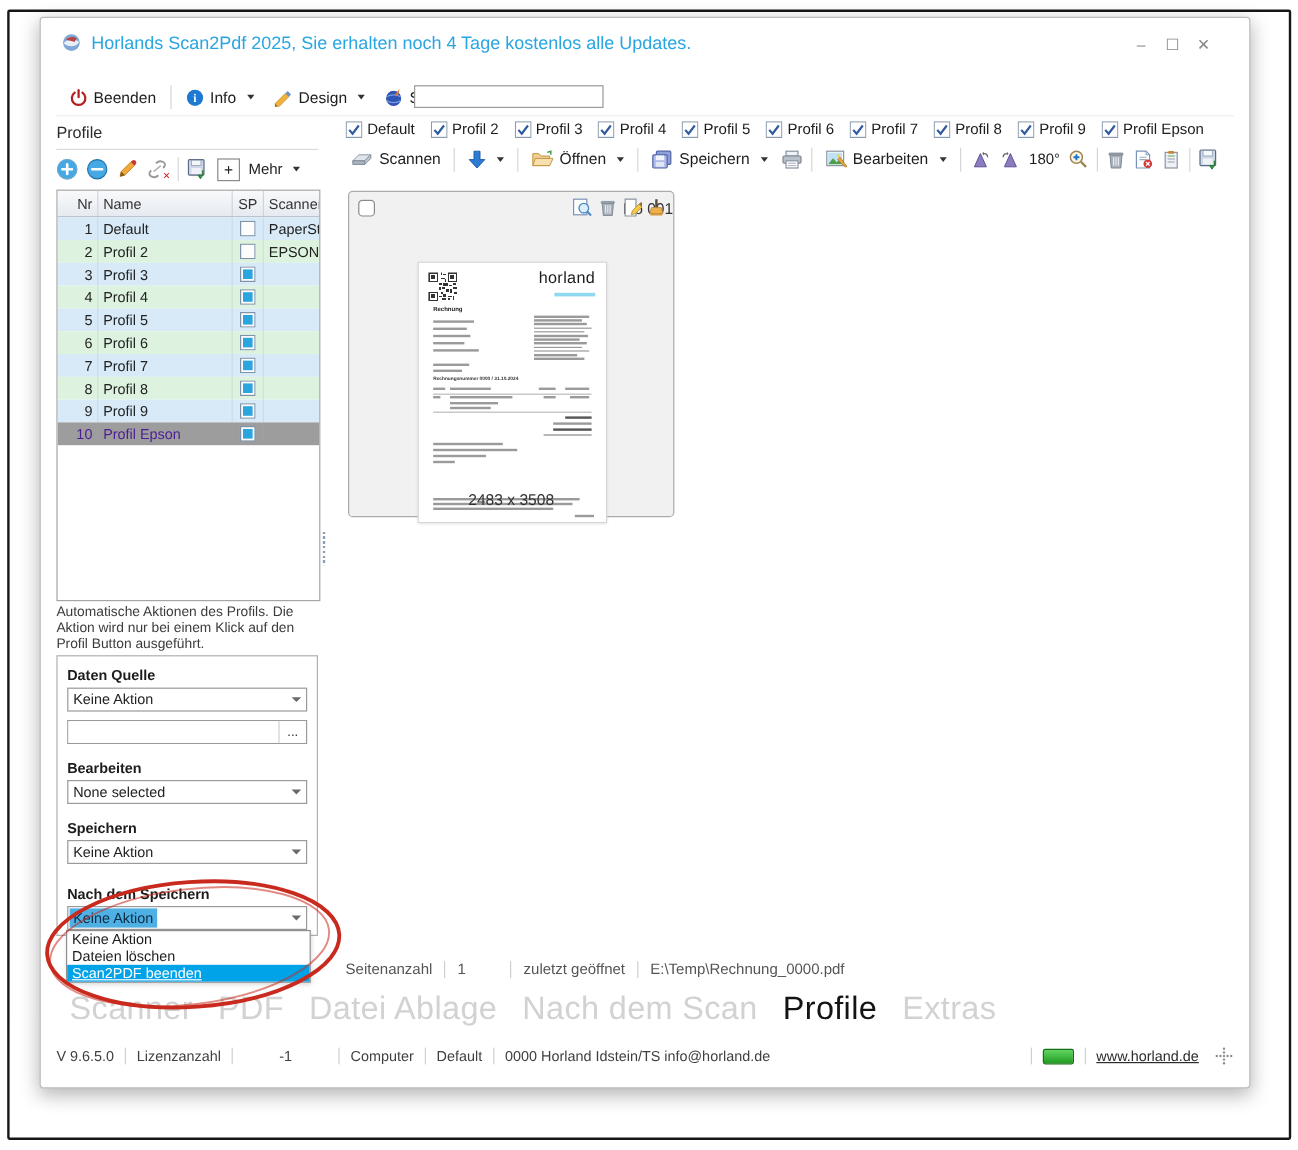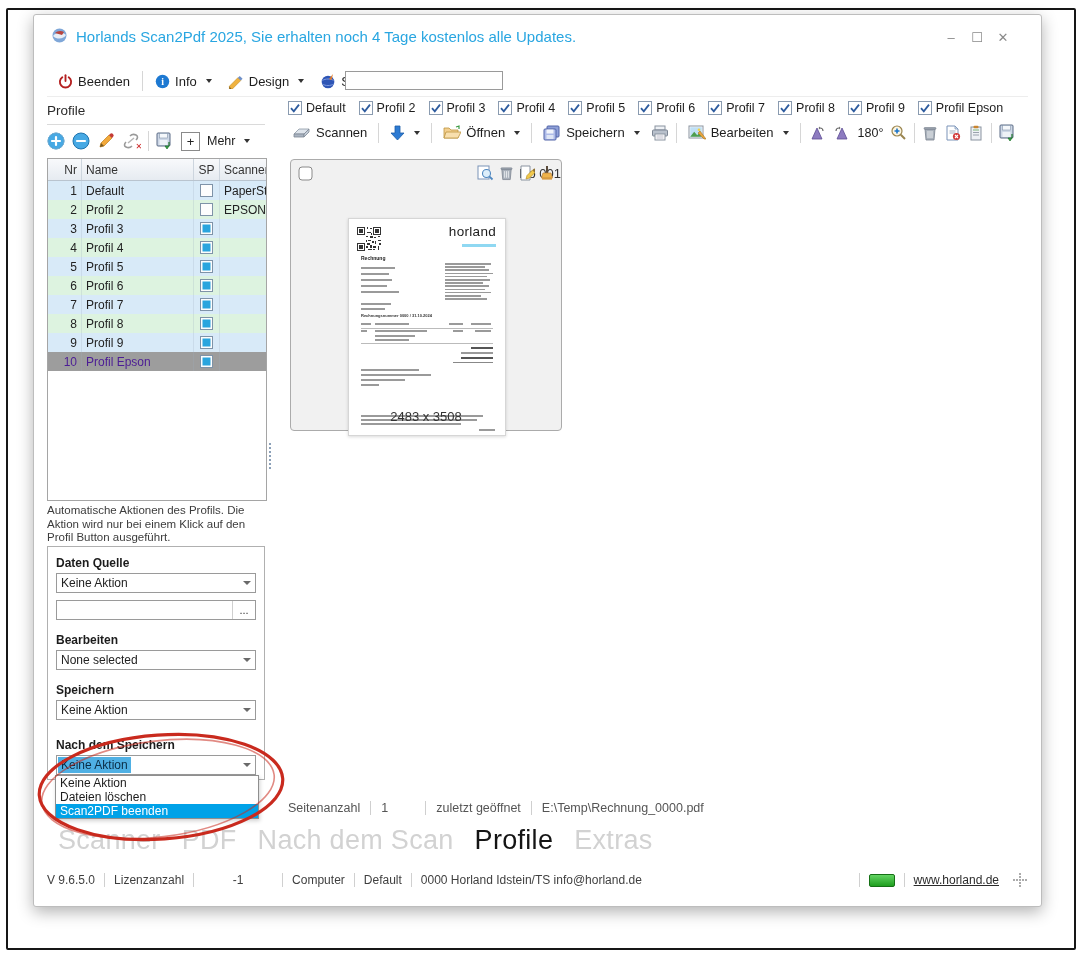--- a/index.html
+++ b/index.html
@@ -47,21 +47,21 @@
   .combo{position:absolute;left:8px;width:200px;height:20px;border:1px solid #9a9a9a;background:#fff;display:flex;align-items:center;box-sizing:border-box;font-size:12px;color:#222;}
   .combo .val{flex:1;padding:0 4px;white-space:nowrap;overflow:hidden;}
   .combo .dd{width:16px;display:flex;align-items:center;justify-content:center;}
   .combo .dd i{width:0;height:0;border-left:4px solid transparent;border-right:4px solid transparent;border-top:4.5px solid #6a6a6a;}
   .combo .val.hl{flex:0 0 auto;background:#4fb0e4;color:#0a2c44;margin:1px 0 1px 1px;padding:1px 3px;}
   #path-row{position:absolute;left:8px;top:53px;width:200px;height:20px;border:1px solid #9a9a9a;display:flex;box-sizing:border-box;}
   #path-input{flex:1;border:0;font-size:12px;padding:0 3px;outline:none;}
   #browse-btn{width:22px;border-left:1px solid #cfcfcf;background:#fff;font-size:11px;color:#333;display:flex;align-items:flex-end;justify-content:center;padding-bottom:3px;}
   #openlist{position:absolute;left:21px;top:760px;width:202px;border:1px solid #8f8f8f;background:#fff;z-index:6;box-shadow:1px 2px 4px rgba(0,0,0,.18);}
   .opt{height:14px;font-size:12px;color:#1c1c1c;padding:0 4px;display:flex;align-items:center;white-space:nowrap;}
-  .opt.hl{background:#00a2e8;color:#fff;}
+  .opt.hl{background:#00a2e8;color:#fff;text-decoration:underline;}
   #splitter{position:absolute;left:234px;top:428px;width:4px;height:28px;
     background-image:repeating-linear-gradient(#8ba0b8 0 2px,transparent 2px 4px);background-size:2px 100%;background-repeat:no-repeat;background-position:center;}
   
   #profile-buttons{position:absolute;left:254px;top:86px;display:flex;align-items:center;gap:13px;}
   .pbtn{display:flex;align-items:center;gap:4px;font-size:12.5px;color:#1d1d1d;}
   #scan-toolbar{position:absolute;left:254px;top:104px;height:27px;display:flex;align-items:center;gap:7px;}
   #preview-card{position:absolute;left:256px;top:144px;width:270px;height:270px;background:#f1f1f1;border:1px solid #ababab;border-radius:4px;}
   #pc-head{position:absolute;left:0;top:0;right:0;height:26px;display:flex;align-items:center;padding:0 7px;box-sizing:border-box;}
   #pc-title{position:absolute;left:0;right:0;text-align:right;font-size:13px;color:#333;}
   #pc-icons{margin-left:auto;display:flex;gap:5px;z-index:2;}
@@ -651,20 +651,21 @@
       <span style="min-width:34px">1</span>
       <span class="pi-sep"></span>
       <span>zuletzt geöffnet</span>
       <span class="pi-sep"></span>
       <span>E:\Temp\Rechnung_0000.pdf</span>
     </div>
 
     <div id="tabs">
         <span class="tab">Scanner</span>
         <span class="tab">PDF</span>
+        <span class="tab">Datei Ablage</span>
         <span class="tab">Nach dem Scan</span>
         <span class="tab active">Profile</span>
         <span class="tab">Extras</span>
       </div>
 
     <div id="statusbar">
       <span>V 9.6.5.0</span>
       <span class="sb-sep"></span>
       <span>Lizenzanzahl</span>
       <span class="sb-sep"></span>

